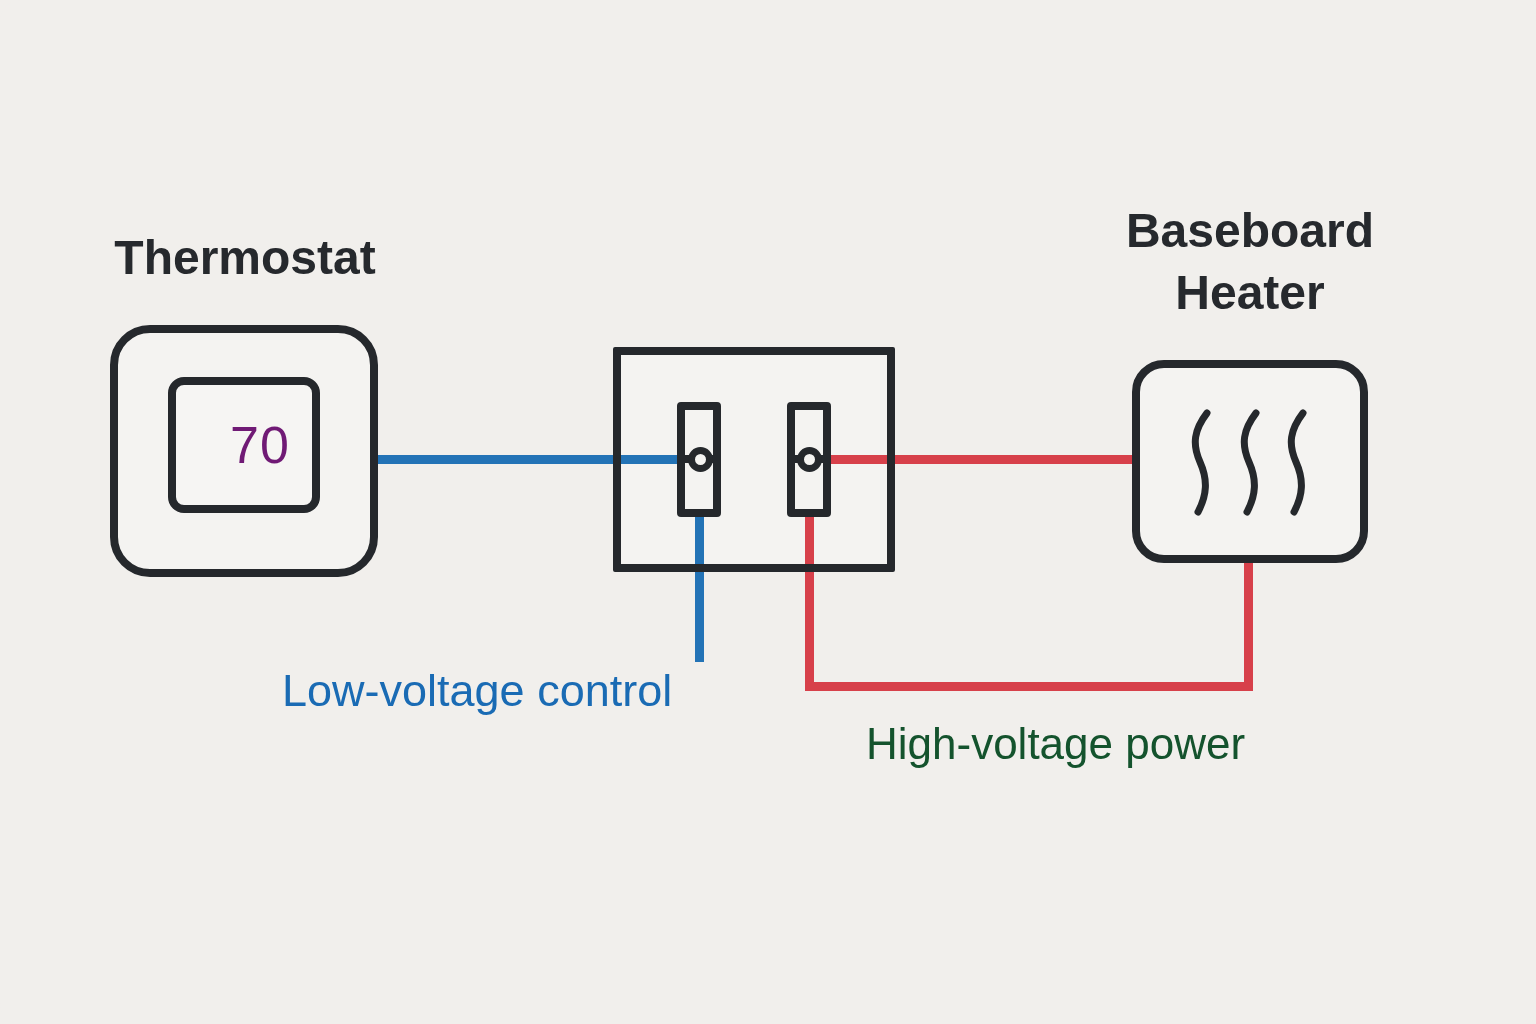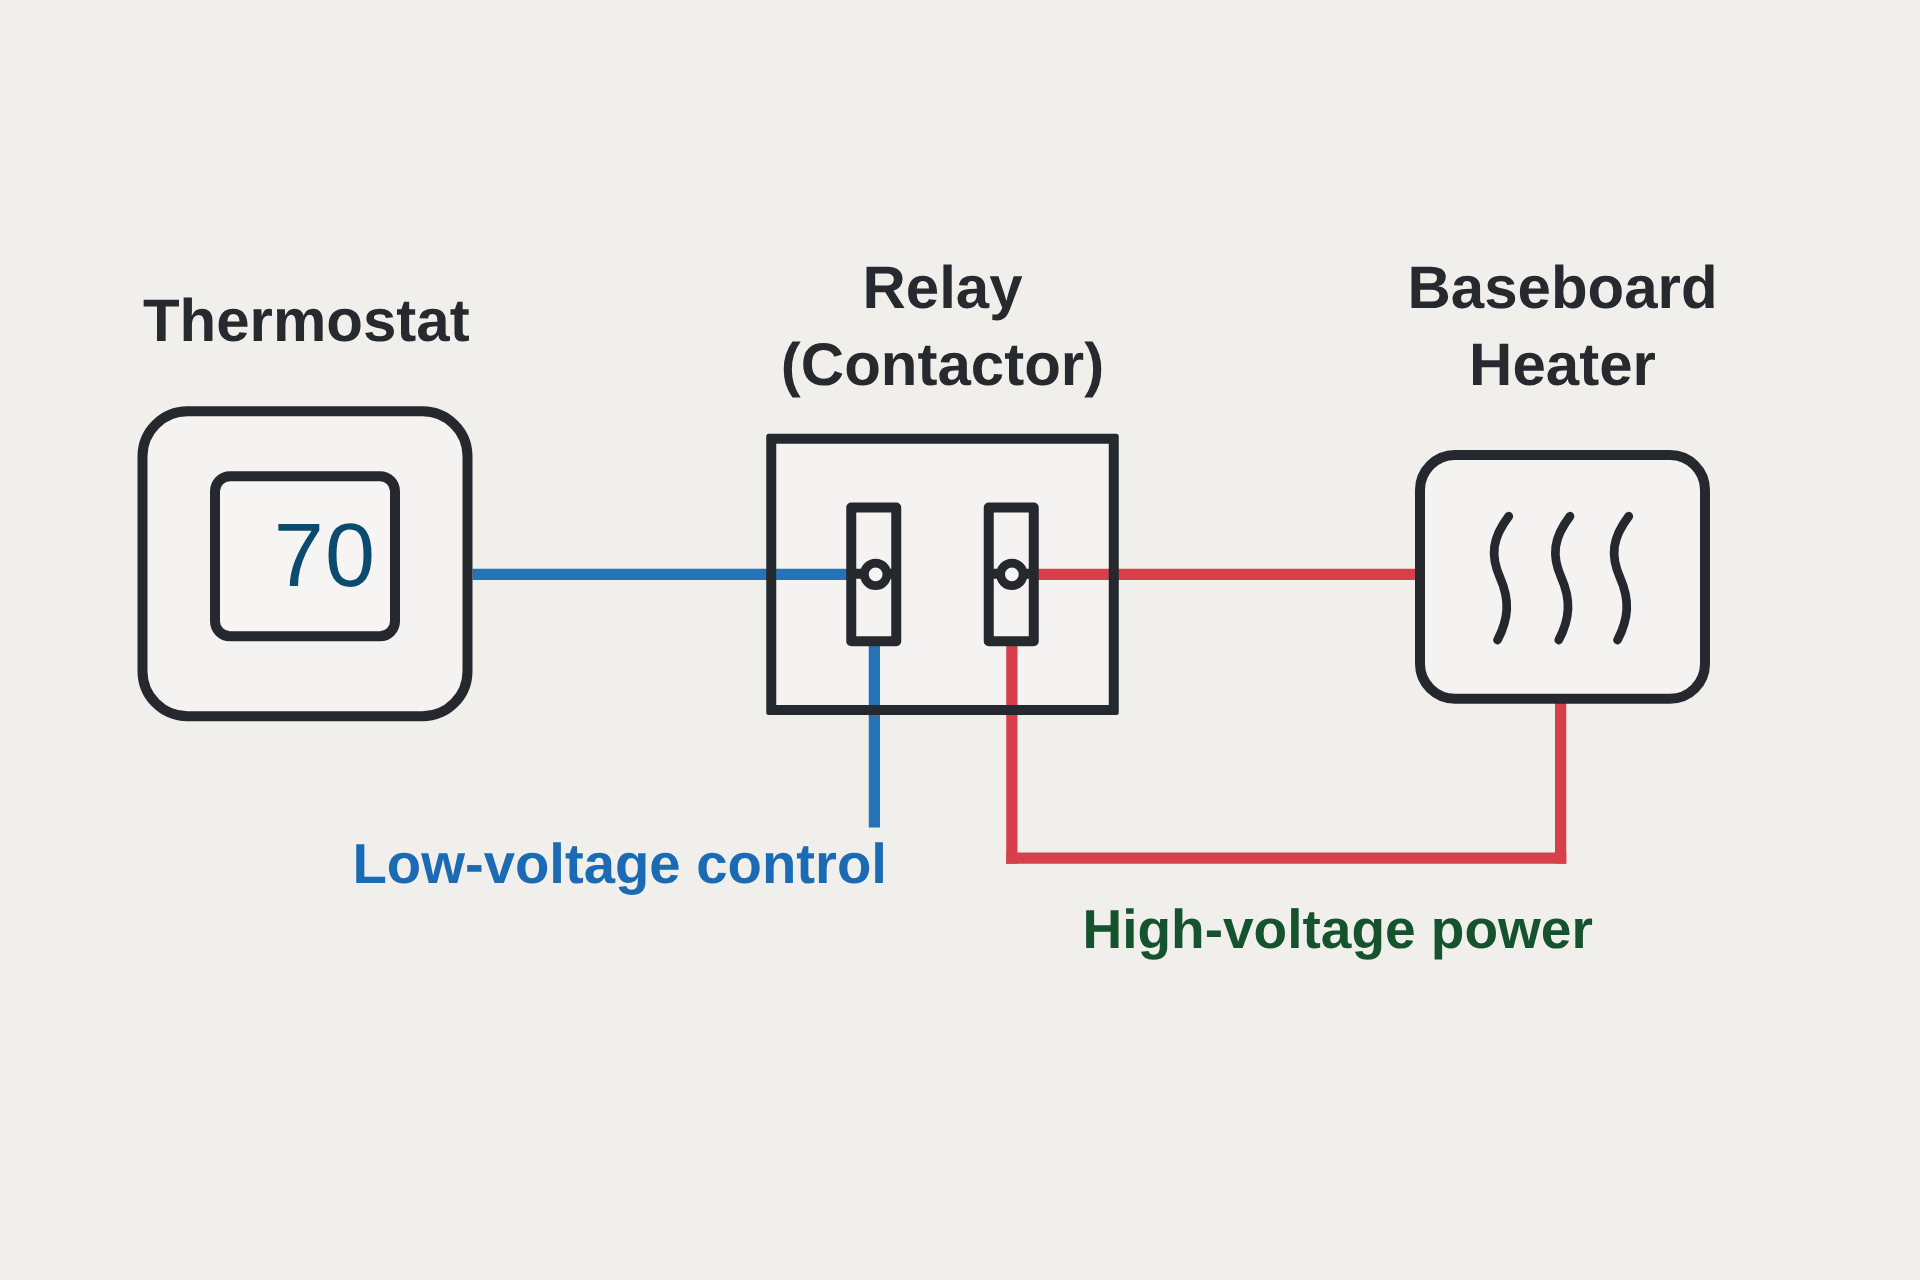--- a/index.html
+++ b/index.html
@@ -17,33 +17,33 @@
   .stub{position:absolute;height:8px;background:#25282c;z-index:4;}
   .ring{position:absolute;width:25px;height:25px;box-sizing:border-box;border:7px solid #25282c;
         border-radius:50%;background:#f5f4f2;z-index:5;}
 
   
   .title{
     position:absolute;width:400px;text-align:center;z-index:6;
     font-size:48px;font-weight:700;color:#26292d;line-height:62px;
     letter-spacing:0px;
   }
-  .wire-label{position:absolute;font-weight:700;z-index:6;line-height:1.18;}
+  .wire-label{position:absolute;font-weight:400;z-index:6;line-height:1.18;}
   #low-label{left:282px;top:664px;font-size:45px;color:#1a6bb4;}
   #high-label{left:866px;top:718px;font-size:44px;color:#14532d;}
 
   
   #thermostat-fill{left:110px;top:325px;width:268px;height:252px;border-radius:40px;}
   #thermostat-box{left:110px;top:325px;width:268px;height:252px;border-radius:40px;}
   #thermostat-display{
     position:absolute;left:168px;top:377px;width:152px;height:136px;box-sizing:border-box;
     border:8px solid #25282c;border-radius:16px;background:#f6f5f3;z-index:3;
     display:flex;align-items:center;justify-content:center;
   }
-  #thermostat-value{font-size:72px;font-weight:400;color:#0c4a6e;letter-spacing:1px;margin-left:32px;}
+  #thermostat-value{font-size:52px;font-weight:400;color:#701a75;letter-spacing:1px;margin-left:32px;}
 
   
   #relay-fill{left:613px;top:347px;width:282px;height:225px;}
   #relay-box{left:613px;top:347px;width:282px;height:225px;border-radius:2px;}
   .terminal{position:absolute;width:44px;height:115px;box-sizing:border-box;top:402px;
             border:8px solid #25282c;border-radius:4px;background:#f4f3f1;z-index:3;}
   #terminal-left{left:677px;}
   #terminal-right{left:787px;}
   #stub-left{left:679px;top:455px;width:40px;}
   #stub-right{left:789px;top:455px;width:40px;}
@@ -70,24 +70,20 @@
   #relay-title{left:554px;top:200px;}
   #heater-title{left:1050px;top:200px;}
 </style>
 </head>
 <body>
 
 <div id="stage">
 
   <div class="title" id="thermostat-title">Thermostat</div>
 
-  <div class="title" id="relay-title">
-    <div>Relay</div>
-    <div>(Contactor)</div>
-  </div>
 
   <div class="title" id="heater-title">
     <div>Baseboard</div>
     <div>Heater</div>
   </div>
 
   <div class="fill" id="thermostat-fill"></div>
   <div class="fill" id="relay-fill"></div>
   <div class="fill" id="heater-fill"></div>
 

